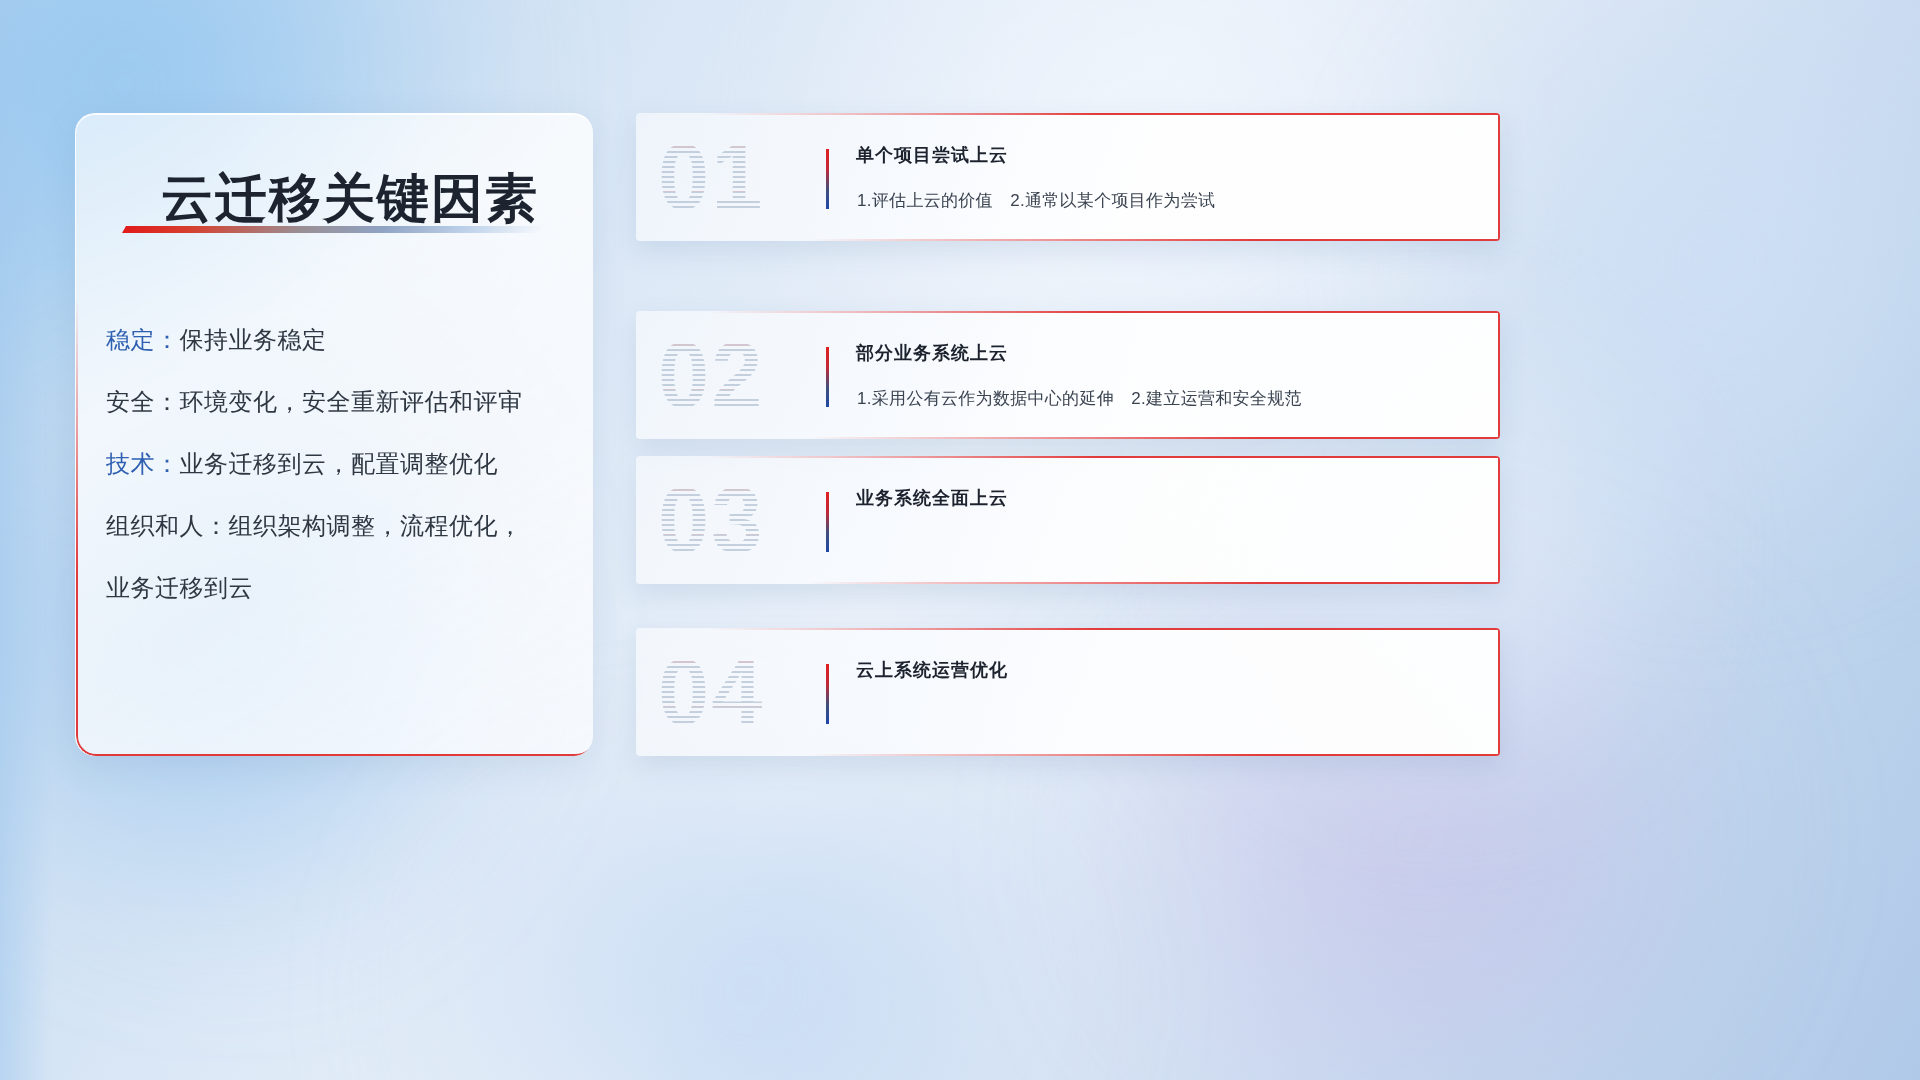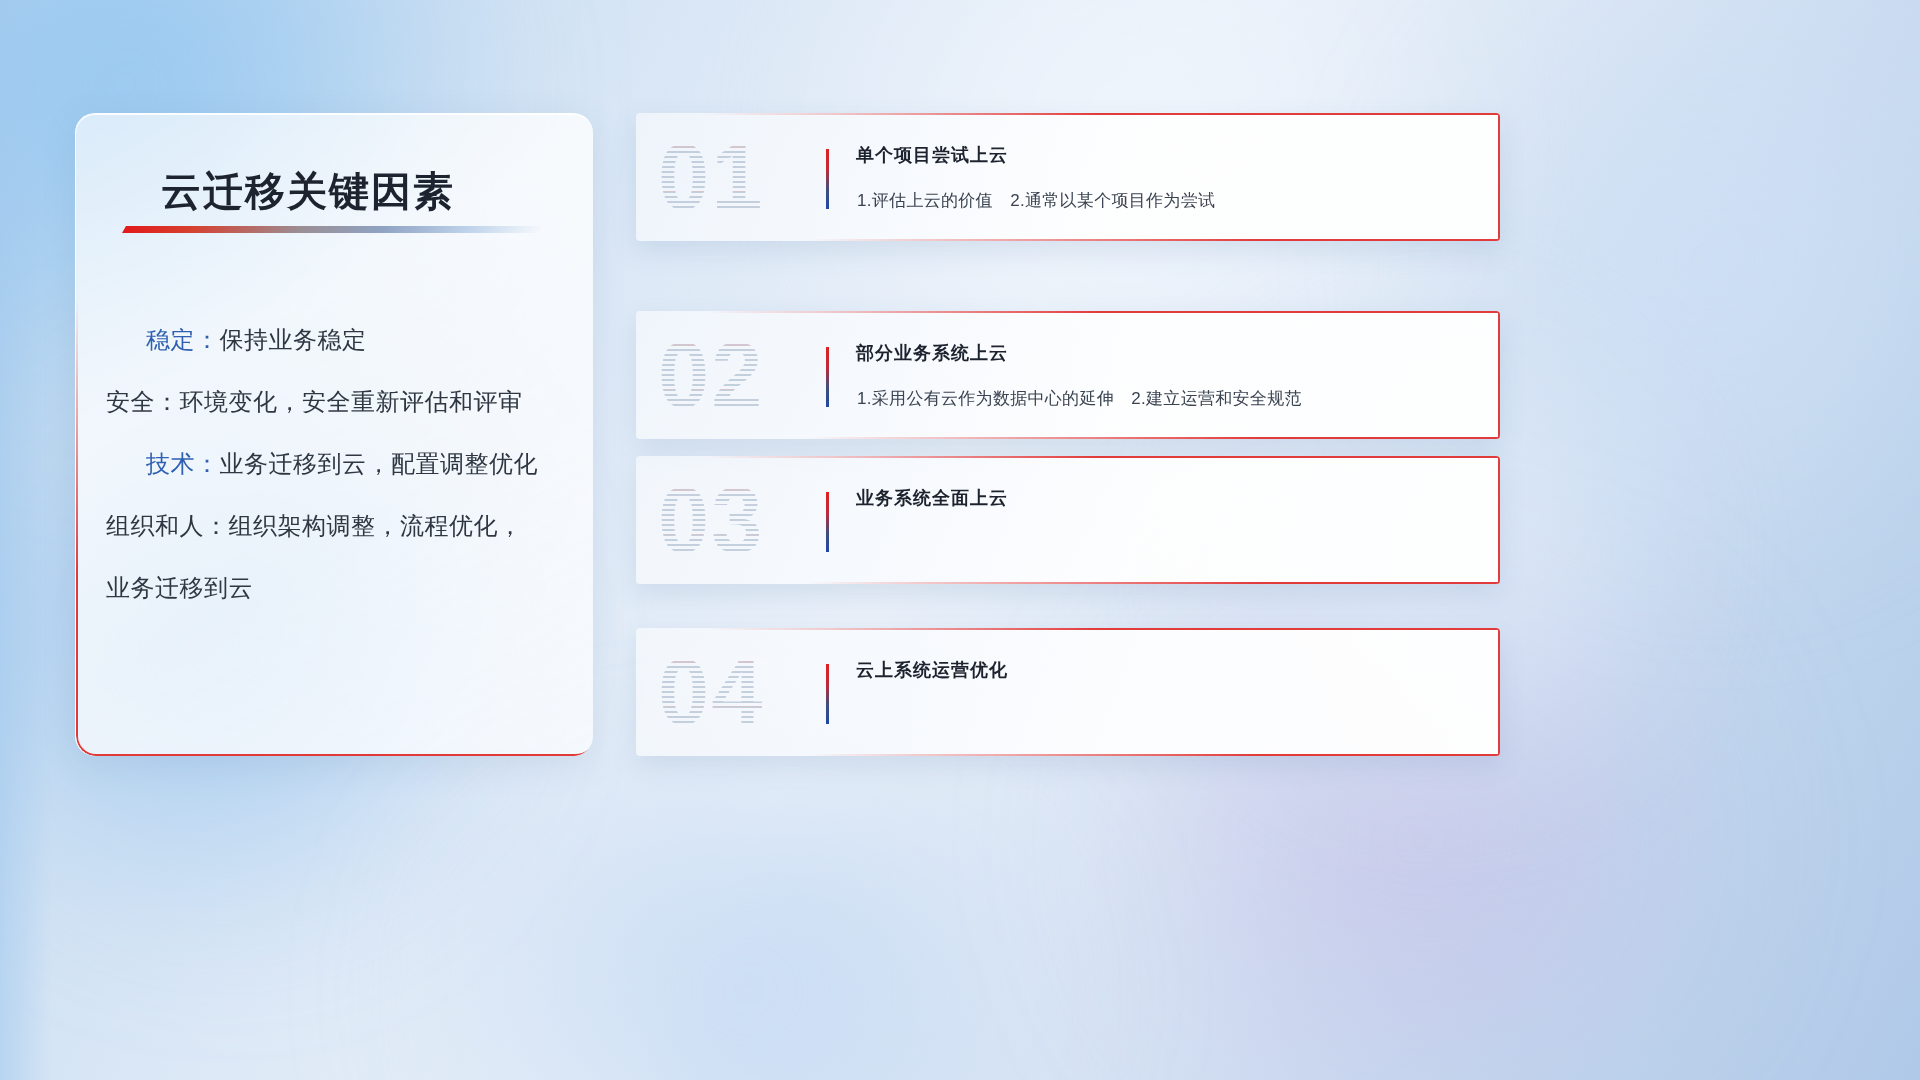--- a/index.html
+++ b/index.html
@@ -50,38 +50,38 @@
   #left-panel::after{
     content:""; position:absolute; left:0; bottom:0; width:100%; height:100%;
     border-radius:20px; pointer-events:none;
     border-bottom:2px solid #e03a3a;
     border-left:2px solid #e03a3a;
     -webkit-mask-image:linear-gradient(200deg,rgba(0,0,0,0) 45%,rgba(0,0,0,1) 78%);
             mask-image:linear-gradient(200deg,rgba(0,0,0,0) 45%,rgba(0,0,0,1) 78%);
   }
   .panel-title{
     position:absolute; left:85px; top:50px;
-    font-size:40px; font-weight:bold; color:#1d2430; letter-spacing:2px;
+    font-size:52px; font-weight:bold; color:#1d2430; letter-spacing:2px;
     white-space:nowrap;
   }
   .title-rule{
     position:absolute; left:48px; top:112px; width:418px; height:7px;
     background:linear-gradient(90deg,#e11b1b 0%,#d6402f 16%,#9a8e93 42%,
                #8fa3c4 62%,#bed2ea 82%,rgba(215,230,245,0) 100%);
     transform:skewX(-30deg);
   }
   .panel-list{
     position:absolute; left:30px; top:195px; width:470px;
   }
   .p-line{
     font-size:24px; line-height:62px; color:#2f3742; white-space:nowrap;
     letter-spacing:.5px;
   }
   .p-line .lbl{ color:#2f3742; }
-  .p-line .lbl.blue{ color:#2f5fb0;margin-left:40px; }
+  .p-line .lbl.blue{ color:#2f5fb0; }
 
   
   .card{
     position:absolute; left:636px; width:864px; height:128px;
     border-radius:4px;
     background:linear-gradient(112deg,rgba(255,255,255,.55) 0%,rgba(250,252,255,.80) 30%,
                rgba(255,255,255,.93) 58%,rgba(255,255,255,.97) 100%);
     box-shadow:0 10px 26px rgba(95,130,175,.16);
     overflow:hidden;
   }

